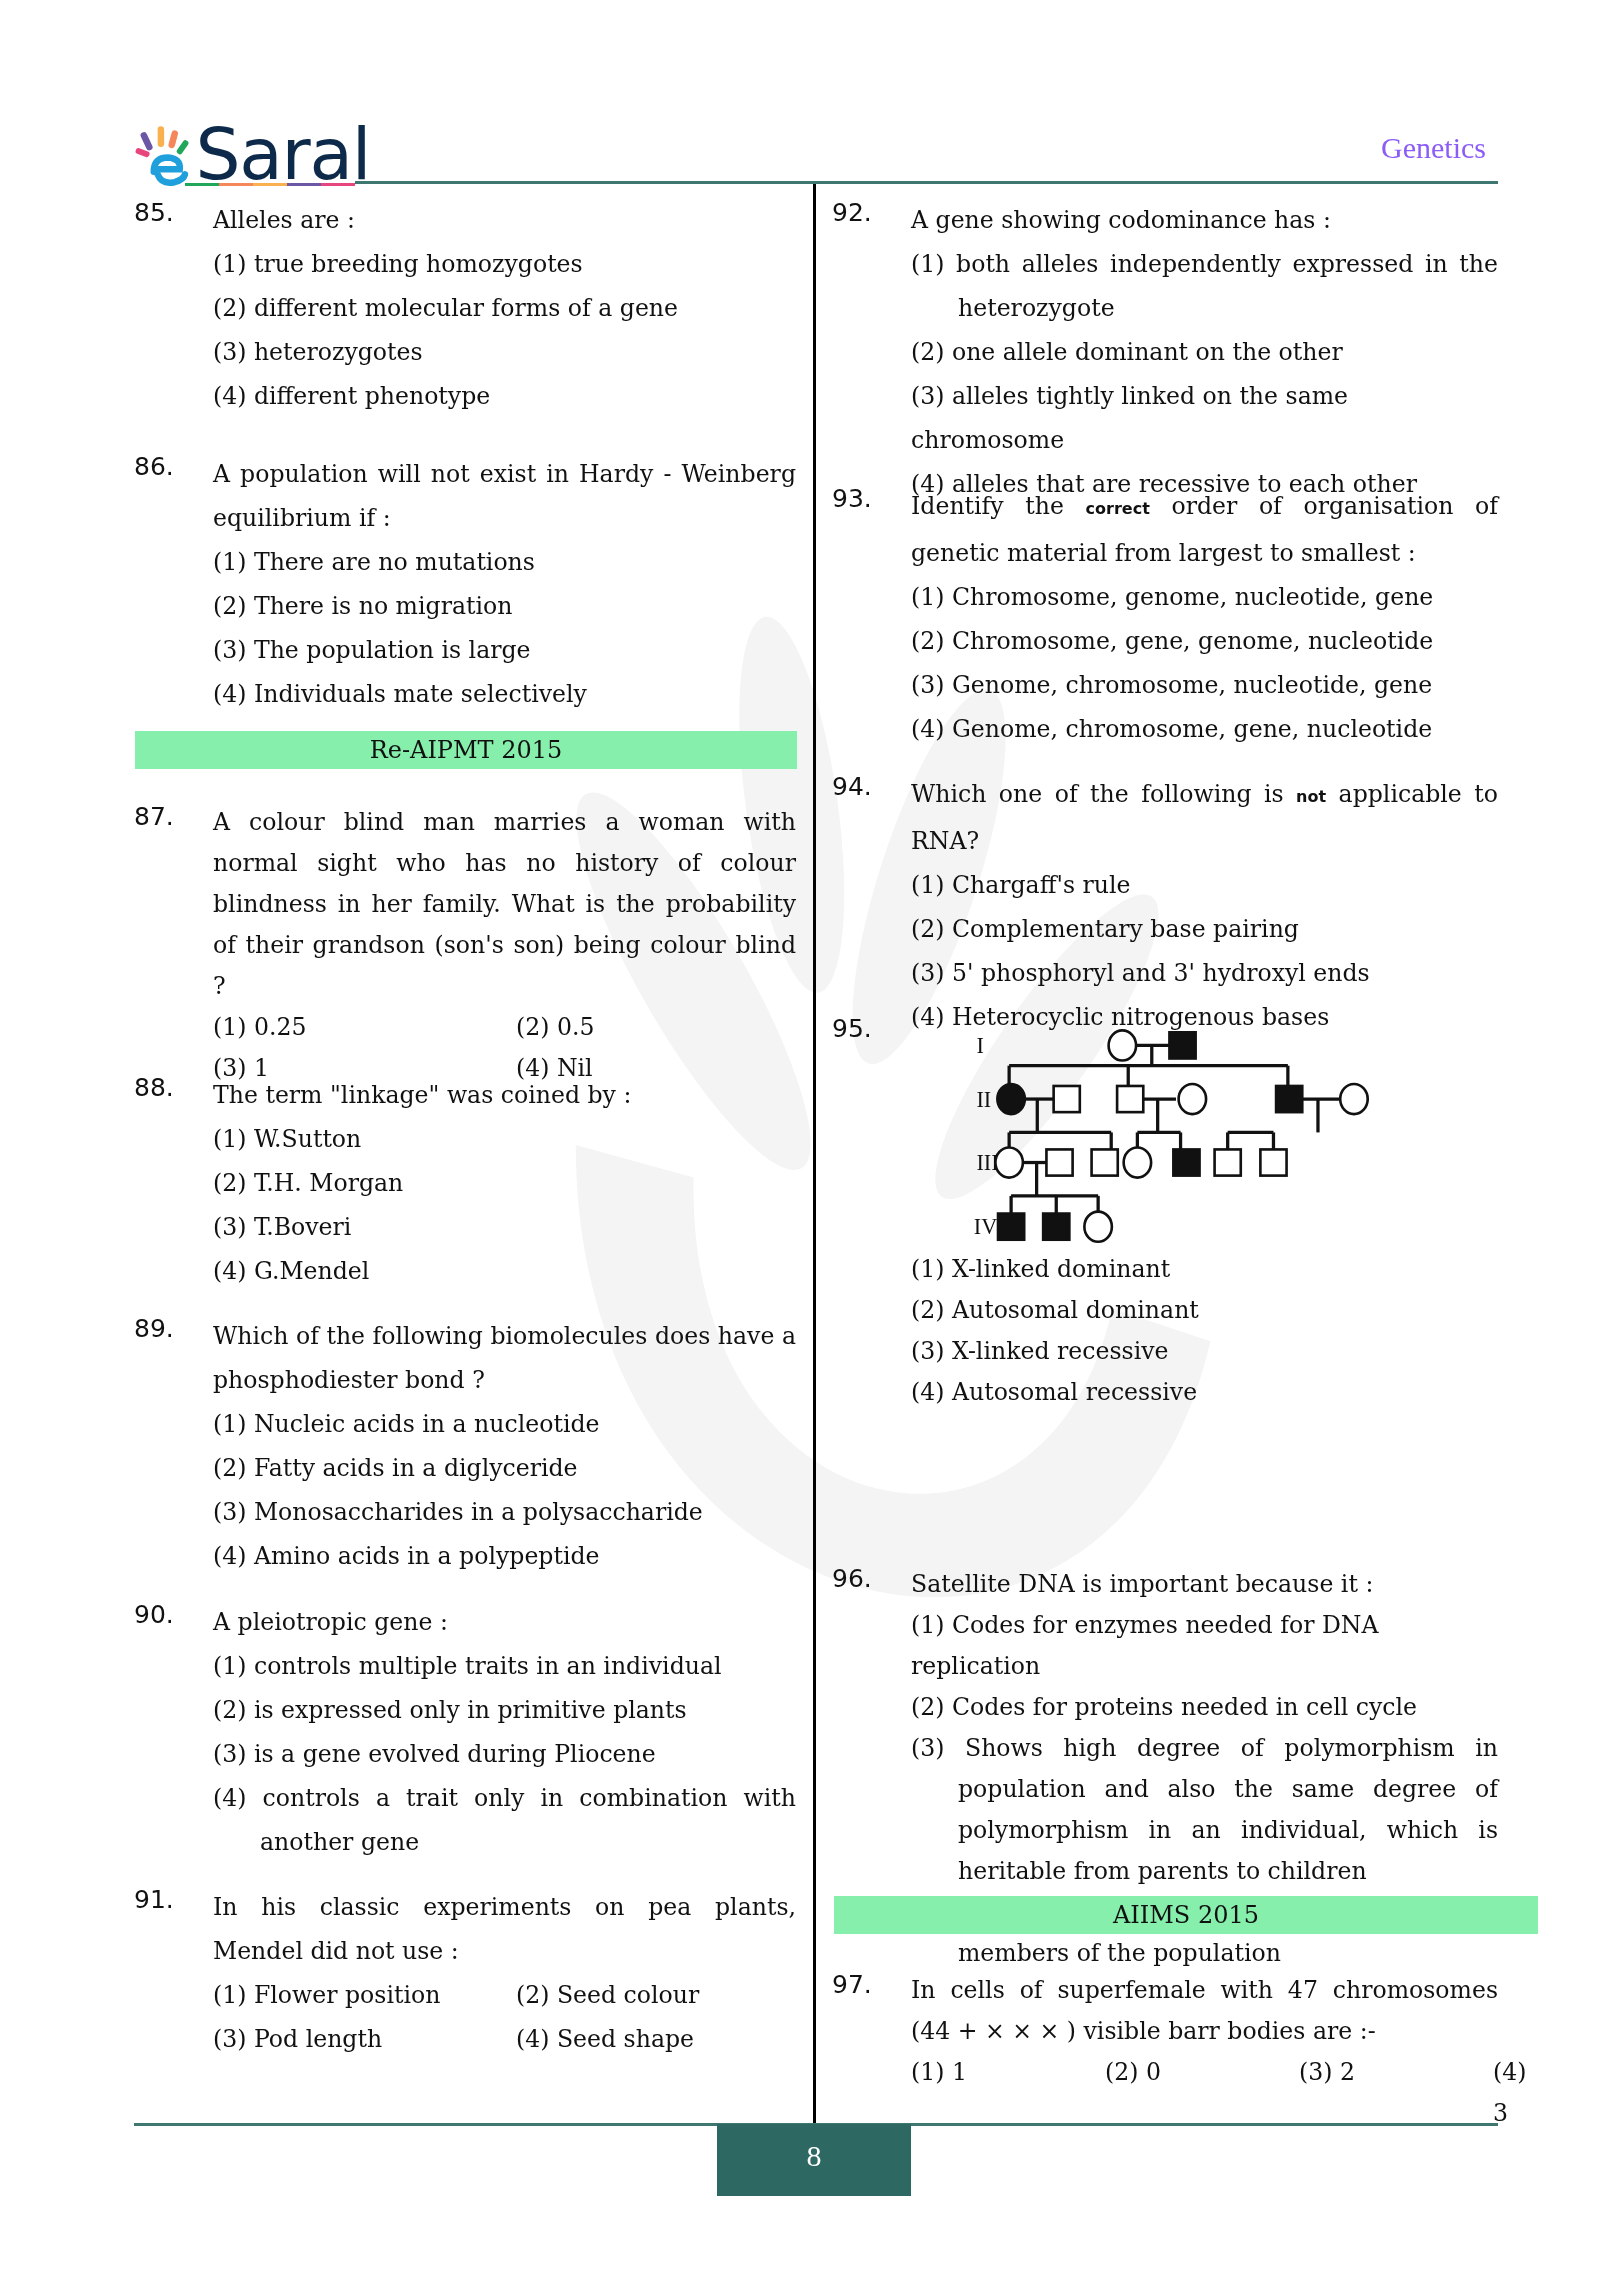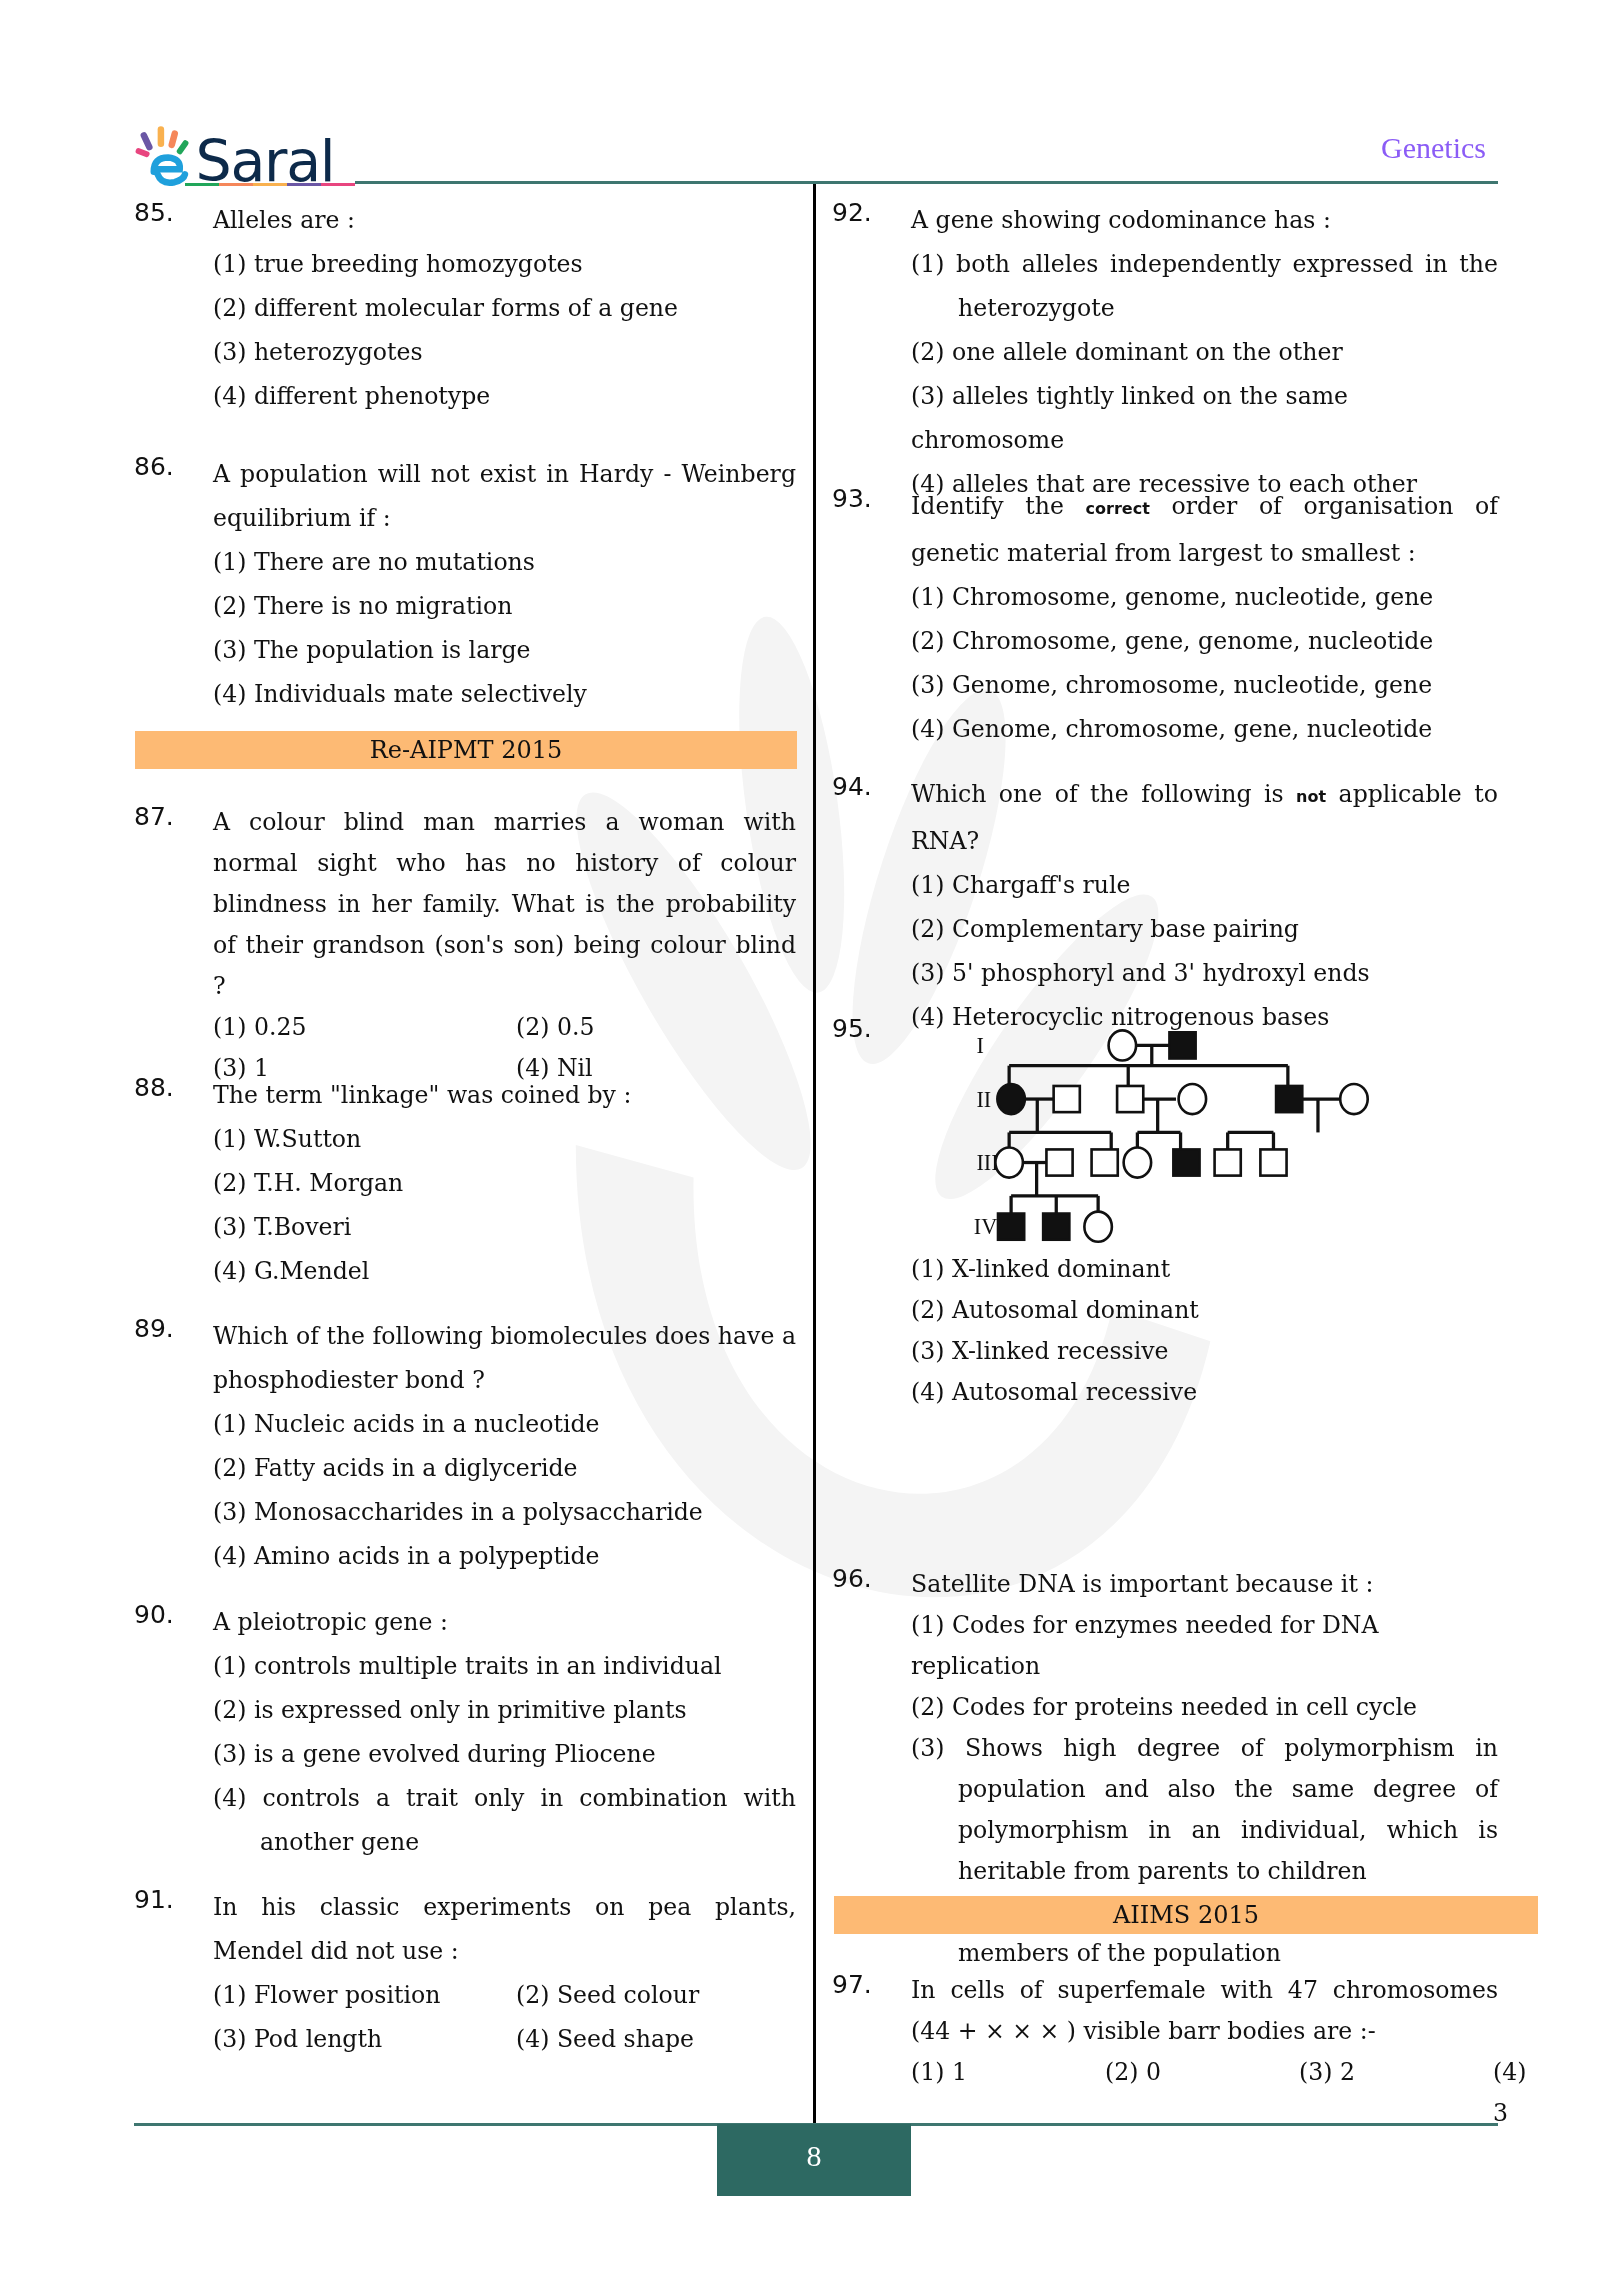--- a/index.html
+++ b/index.html
@@ -6,21 +6,21 @@
   body {
     width: 1622px; height: 2295px; position: relative; background: #ffffff;
     font-family: "DejaVu Serif", "Liberation Serif", serif; color: #111;
     overflow: hidden;
   }
   .watermark { position: absolute; left: 0; top: 0; width: 1622px; height: 2295px; pointer-events: none; }
   .logo { position: absolute; left: 134px; top: 118px; height: 72px; display: flex; align-items: flex-end; }
   .logo-hand { width: 59px; height: 65px; position: relative; }
   .logo-word {
     font-family: "DejaVu Sans", "Liberation Sans", sans-serif; font-weight: 500;
-    font-size: 57px; color: #0d2a4a; line-height: 1; letter-spacing: -1.3px; margin-left: 2.6px;
+    font-size: 71px; color: #0d2a4a; line-height: 1; letter-spacing: -1.3px; margin-left: 2.6px;
   }
   .logo-bar { position: absolute; left: 185px; top: 183px; height: 3.3px; width: 170px; display: flex; }
   .logo-bar span { flex: 1; height: 3.3px; display: block; }
   .header-title {
     position: absolute; right: 136px; top: 131px; font-family: "Liberation Serif", serif;
     font-size: 30px; color: #8b5cf6;
   }
   .header-rule { position: absolute; left: 355px; top: 181px; width: 1143px; height: 3.3px; background: #3e7670; }
   .col-divider { position: absolute; left: 813px; top: 184px; width: 2.6px; height: 1940px; background: #000; }
   .footer-rule { position: absolute; left: 134px; top: 2123px; width: 1364px; height: 3.3px; background: #3e7670; }
@@ -32,21 +32,21 @@
   .col.left { left: 134px; width: 662px; }
   .col.right { left: 832px; width: 666px; }
   .q { position: relative; padding-left: 79px; }
   .qnum { position: absolute; left: 0; top: 0; font-family: "DejaVu Sans", sans-serif; font-size: 25px; }
   .qtext { line-height: 44px; text-align: justify; }
   .opt { line-height: 44px; }
   .hang { padding-left: 47px; text-indent: -47px; }
   .grid2 { display: grid; grid-template-columns: 303px 1fr; }
   .grid4 { display: grid; grid-template-columns: 154px 154px 154px 1fr; gap: 40px; }
   .section {
-    background: #fdba74; text-align: center; height: 38px; line-height: 38px;
+    background: #86efac; text-align: center; height: 38px; line-height: 38px;
     font-family: "DejaVu Serif", serif; font-size: 24px;
   }
   b.em { font-family: "DejaVu Sans", sans-serif; font-weight: bold; font-size: 16px; }
   .pedigree { margin-left: 0px; }
 </style>
 </head>
 <body>
 
 <svg class="watermark" viewBox="0 0 2479 3508">
   <g fill="#f4f4f4">

